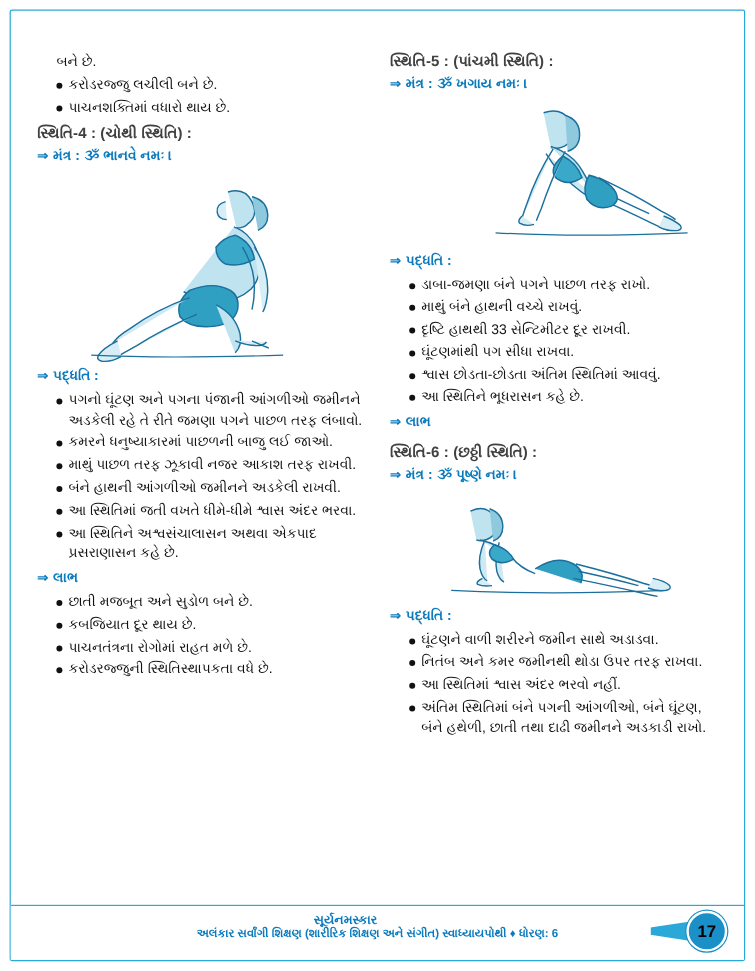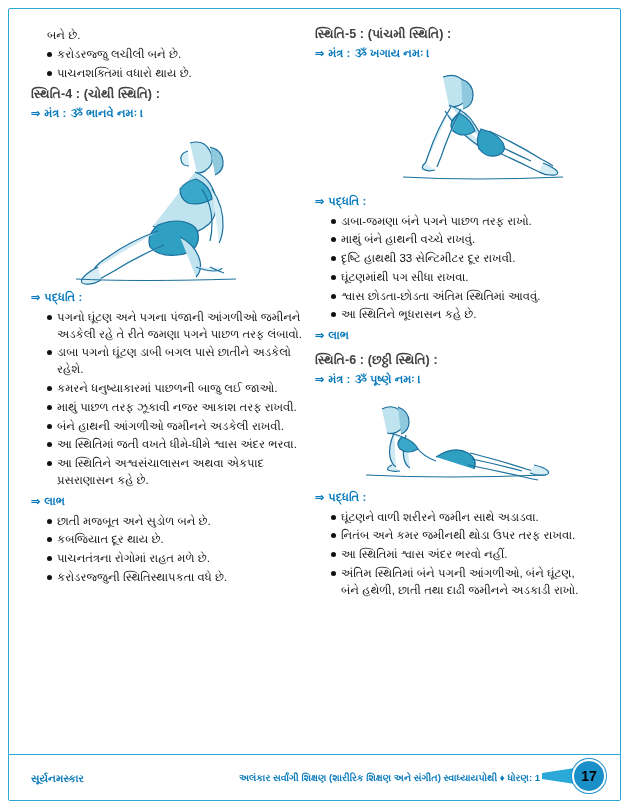--- a/index.html
+++ b/index.html
@@ -15,26 +15,26 @@
   .page {
     position: absolute;
     left: 8px; top: 8px;
     width: 613px; height: 793px;
     border: 1px solid #2aa8d8;
     border-radius: 2px;
     background: #ffffff;
   }
   .content {
     position: absolute;
-    left: 0; top: 0;
+    left: 0; top: 17px;
     width: 611px;
     height: 745px;
     padding: 18px 22px 0 22px;
     display: flex;
-    gap: 12px;
+    gap: 22px;
   }
   .col {
     width: 272px;
     position: relative;
   }
   .heading {
     color: #404040;
     font-weight: bold;
     font-size: 12.5px;
     margin: 0 0 5px 0;
@@ -102,20 +102,21 @@
     width: 611px; height: 46px;
     border-top: 1px solid #2aa8d8;
     background: #ffffff;
   }
   .footer-inner {
     position: absolute;
     left: 0; top: 6px;
     width: 611px; height: 34px;
     display: flex;
     align-items: center;
+    flex-direction: column;
   }
   .footer-left {
     color: #0c7bbd;
     font-weight: bold;
     font-size: 10.5px;
     width: 150px;
     padding-left: 22px;
   }
   .footer-center {
     flex: 1;
@@ -209,21 +210,20 @@
           </g>
         </svg>
       </div>
 
       <div class="subhead" data-name="position-4-method-heading">
         <span class="arrow" data-name="arrow-icon">⇒</span>
         <span data-name="method-label">પદ્ધતિ :</span>
       </div>
       <ul class="list" data-name="position-4-method-list">
         <li data-name="list-item">પગનો ઘૂંટણ અને પગના પંજાની આંગળીઓ જમીનને અડકેલી રહે તે રીતે જમણા પગને પાછળ તરફ લંબાવો.</li>
-        <li data-name="list-item">ડાબા પગનો ઘૂંટણ ડાબી બગલ પાસે છાતીને અડકેલો રહેશે.</li>
         <li data-name="list-item">કમરને ધનુષ્યાકારમાં પાછળની બાજુ લઈ જાઓ.</li>
         <li data-name="list-item">માથું પાછળ તરફ ઝૂકાવી નજર આકાશ તરફ રાખવી.</li>
         <li data-name="list-item">બંને હાથની આંગળીઓ જમીનને અડકેલી રાખવી.</li>
         <li data-name="list-item">આ સ્થિતિમાં જતી વખતે ધીમે-ધીમે શ્વાસ અંદર ભરવા.</li>
         <li data-name="list-item">આ સ્થિતિને અશ્વસંચાલાસન અથવા એકપાદ પ્રસરાણાસન કહે છે.</li>
       </ul>
 
       <div class="subhead" data-name="position-4-benefit-heading">
         <span class="arrow" data-name="arrow-icon">⇒</span>
         <span data-name="benefit-label">લાભ</span>
@@ -337,20 +337,20 @@
         <li data-name="list-item">આ સ્થિતિમાં શ્વાસ અંદર ભરવો નહીં.</li>
         <li data-name="list-item">અંતિમ સ્થિતિમાં બંને પગની આંગળીઓ, બંને ઘૂંટણ, બંને હથેળી, છાતી તથા દાઢી જમીનને અડકાડી રાખો.</li>
       </ul>
 
     </div>
   </div>
 
   <div class="footer-band" data-name="page-footer">
     <div class="footer-inner" data-name="footer-inner">
       <div class="footer-left" data-name="footer-topic">સૂર્યનમસ્કાર</div>
-      <div class="footer-center" data-name="footer-book-title">અલંકાર સર્વાંગી શિક્ષણ (શારીરિક શિક્ષણ અને સંગીત) સ્વાધ્યાયપોથી ♦ ધોરણ: 1</div>
+      <div class="footer-center" data-name="footer-book-title">અલંકાર સર્વાંગી શિક્ષણ (શારીરિક શિક્ષણ અને સંગીત) સ્વાધ્યાયપોથી ♦ ધોરણ: 6</div>
       <div class="page-badge" data-name="page-number-badge">
         <div class="badge-wing" data-name="badge-wing-shape"></div>
         <div class="badge-circle" data-name="page-number">17</div>
       </div>
     </div>
   </div>
 </div>
 
 </body></html>

